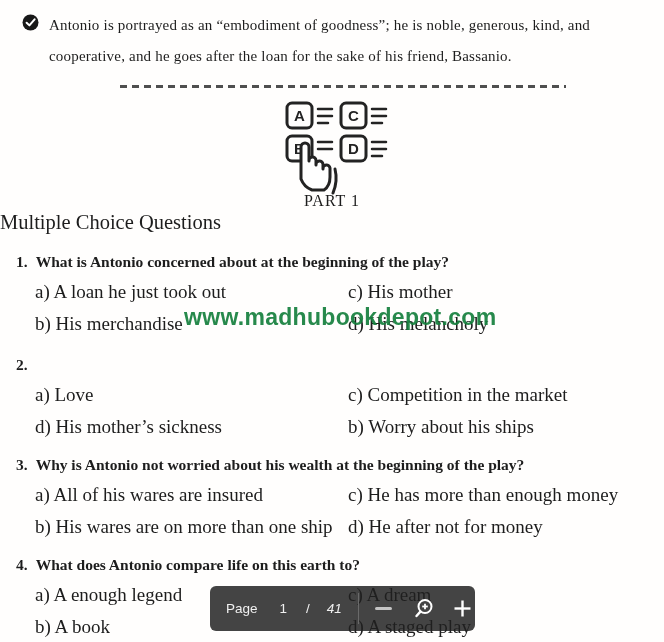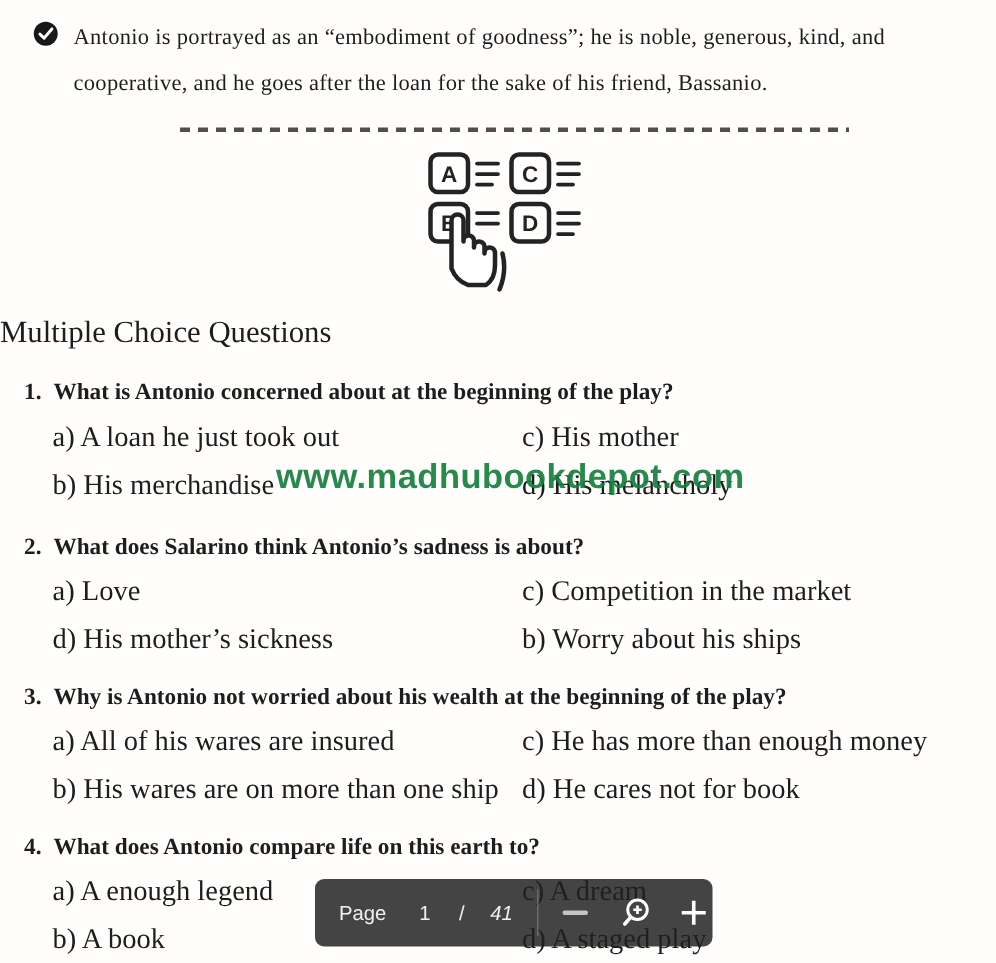--- a/index.html
+++ b/index.html
@@ -99,58 +99,58 @@
       <line x1="115" y1="41" x2="129" y2="41"></line> 
         <line x1="115" y1="48" x2="129" y2="48"></line> 
         <line x1="115" y1="55" x2="125" y2="55"></line>
     </g>
     <g>
       <path d="M44 76 L44 46 A4 4 0 0 1 52 46 L52 60 A3.5 3.5 0 0 1 59 59 L59 64 A3.5 3.5 0 0 1 66 63 L66 68 A3.5 3.5 0 0 1 73 67 L73 76 Q73 85 67 89 L55 89 Q47 86 44 78 Z" fill="#ffffff" stroke="#232323" stroke-width="3" stroke-linejoin="round"></path>
       <path d="M78 68 Q81 80 76 92" fill="none" stroke="#232323" stroke-width="3" stroke-linecap="round"></path>
     </g>
   </svg>
 
+  <div class="part-label">PART 1</div>
   <div class="section-title">Multiple Choice Questions</div>
 
   <div class="question q1">
     <div class="q-head">
       <span>1.</span>
       <span>What is Antonio concerned about at the beginning of the play?</span>
     </div>
     <div class="opts">
       <div>a) A loan he just took out</div>
       <div>c) His mother</div>
       <div>b) His merchandise</div>
       <div>d) His melancholy</div>
     </div>
   </div>
 
   <div class="question q2">
     <div class="q-head">
       <span>2.</span>
-      <span>What does Salarino think Antonio’s sadness is about?</span>
     </div>
     <div class="opts">
       <div>a) Love</div>
       <div>c) Competition in the market</div>
       <div>d) His mother’s sickness</div>
       <div>b) Worry about his ships</div>
     </div>
   </div>
 
   <div class="question q3">
     <div class="q-head">
       <span>3.</span>
       <span>Why is Antonio not worried about his wealth at the beginning of the play?</span>
     </div>
     <div class="opts">
       <div>a) All of his wares are insured</div>
       <div>c) He has more than enough money</div>
       <div>b) His wares are on more than one ship</div>
-      <div>d) He cares not for book</div>
+      <div>d) He after not for money</div>
     </div>
   </div>
 
   <div class="question q4">
     <div class="q-head">
       <span>4.</span>
       <span>What does Antonio compare life on this earth to?</span>
     </div>
     <div class="opts">
       <div>a) A enough legend</div>

